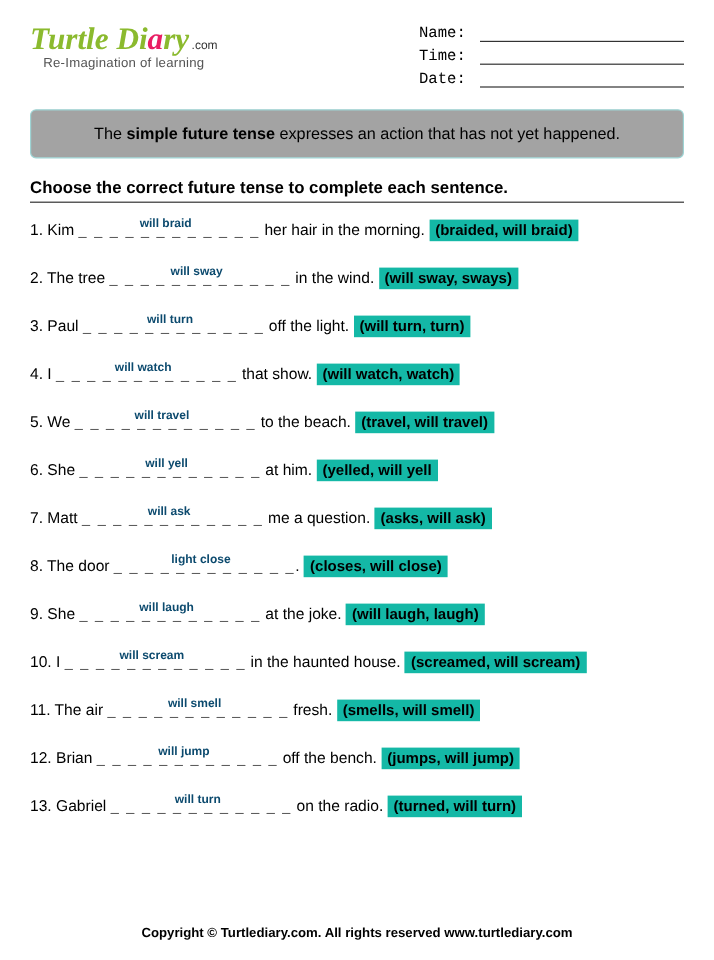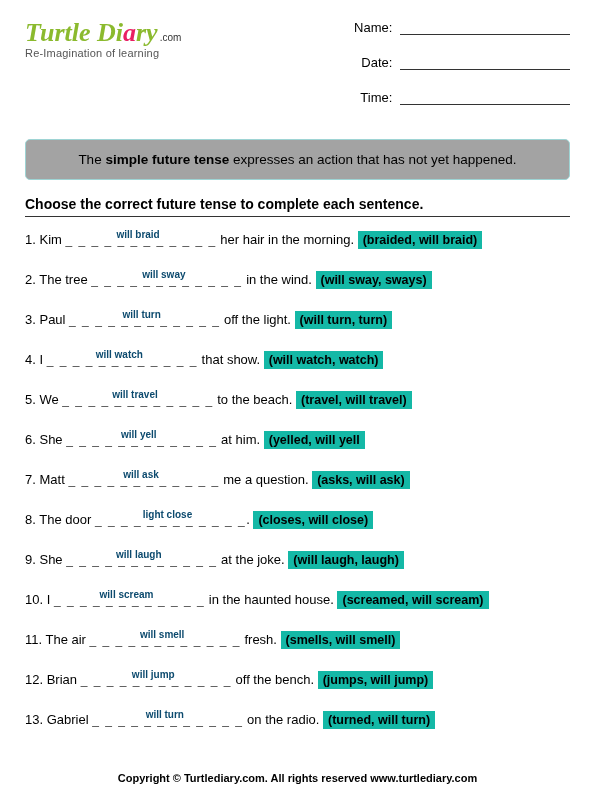--- a/index.html
+++ b/index.html
@@ -16,20 +16,21 @@
     padding: 20px 25px 40px 25px;
   }
   .header {
     display: flex;
     justify-content: space-between;
     align-items: flex-start;
     margin-bottom: 14px;
   }
   .logo-box {
     line-height: 1;
+    text-align: center;
   }
   .logo-main {
     font-family: "Comic Sans MS", cursive;
     font-style: italic;
     color: #8bba2e;
     font-size: 26px;
     font-weight: bold;
   }
   .logo-a { color: #e91e63; }
   .logo-com {
@@ -45,21 +46,22 @@
     color: #555;
     margin-top: 2px;
     font-family: Arial, sans-serif;
     letter-spacing: 0.2px;
   }
   .meta {
     text-align: left;
     font-size: 13px;
   }
   .meta-row {
-    margin-bottom: 20px;
+    margin-bottom: 4px;
+    font-family: Liberation Mono, monospace;
   }
   .meta-label {
     display: inline-block;
     width: 44px;
     text-align: right;
   }
   .meta-line {
     display: inline-block;
     border-bottom: 1px solid #333;
     width: 170px;
@@ -138,25 +140,25 @@
         <span>Turtle Di</span><span class="logo-a">a</span><span>ry</span><span class="logo-com">.com</span>
       </div>
       <div class="logo-sub">Re-Imagination of learning</div>
     </div>
     <div class="meta">
       <div class="meta-row">
         <span class="meta-label">Name:</span>
         <span class="meta-line"></span>
       </div>
       <div class="meta-row">
-        <span class="meta-label">Date:</span>
+        <span class="meta-label">Time:</span>
         <span class="meta-line"></span>
       </div>
       <div class="meta-row">
-        <span class="meta-label">Time:</span>
+        <span class="meta-label">Date:</span>
         <span class="meta-line"></span>
       </div>
     </div>
   </div>
 
   <div class="info-box">
     <span>The </span><b>simple future tense</b><span> expresses an action that has not yet happened.</span>
   </div>
 
   <div class="directions">Choose the correct future tense to complete each sentence.</div>

